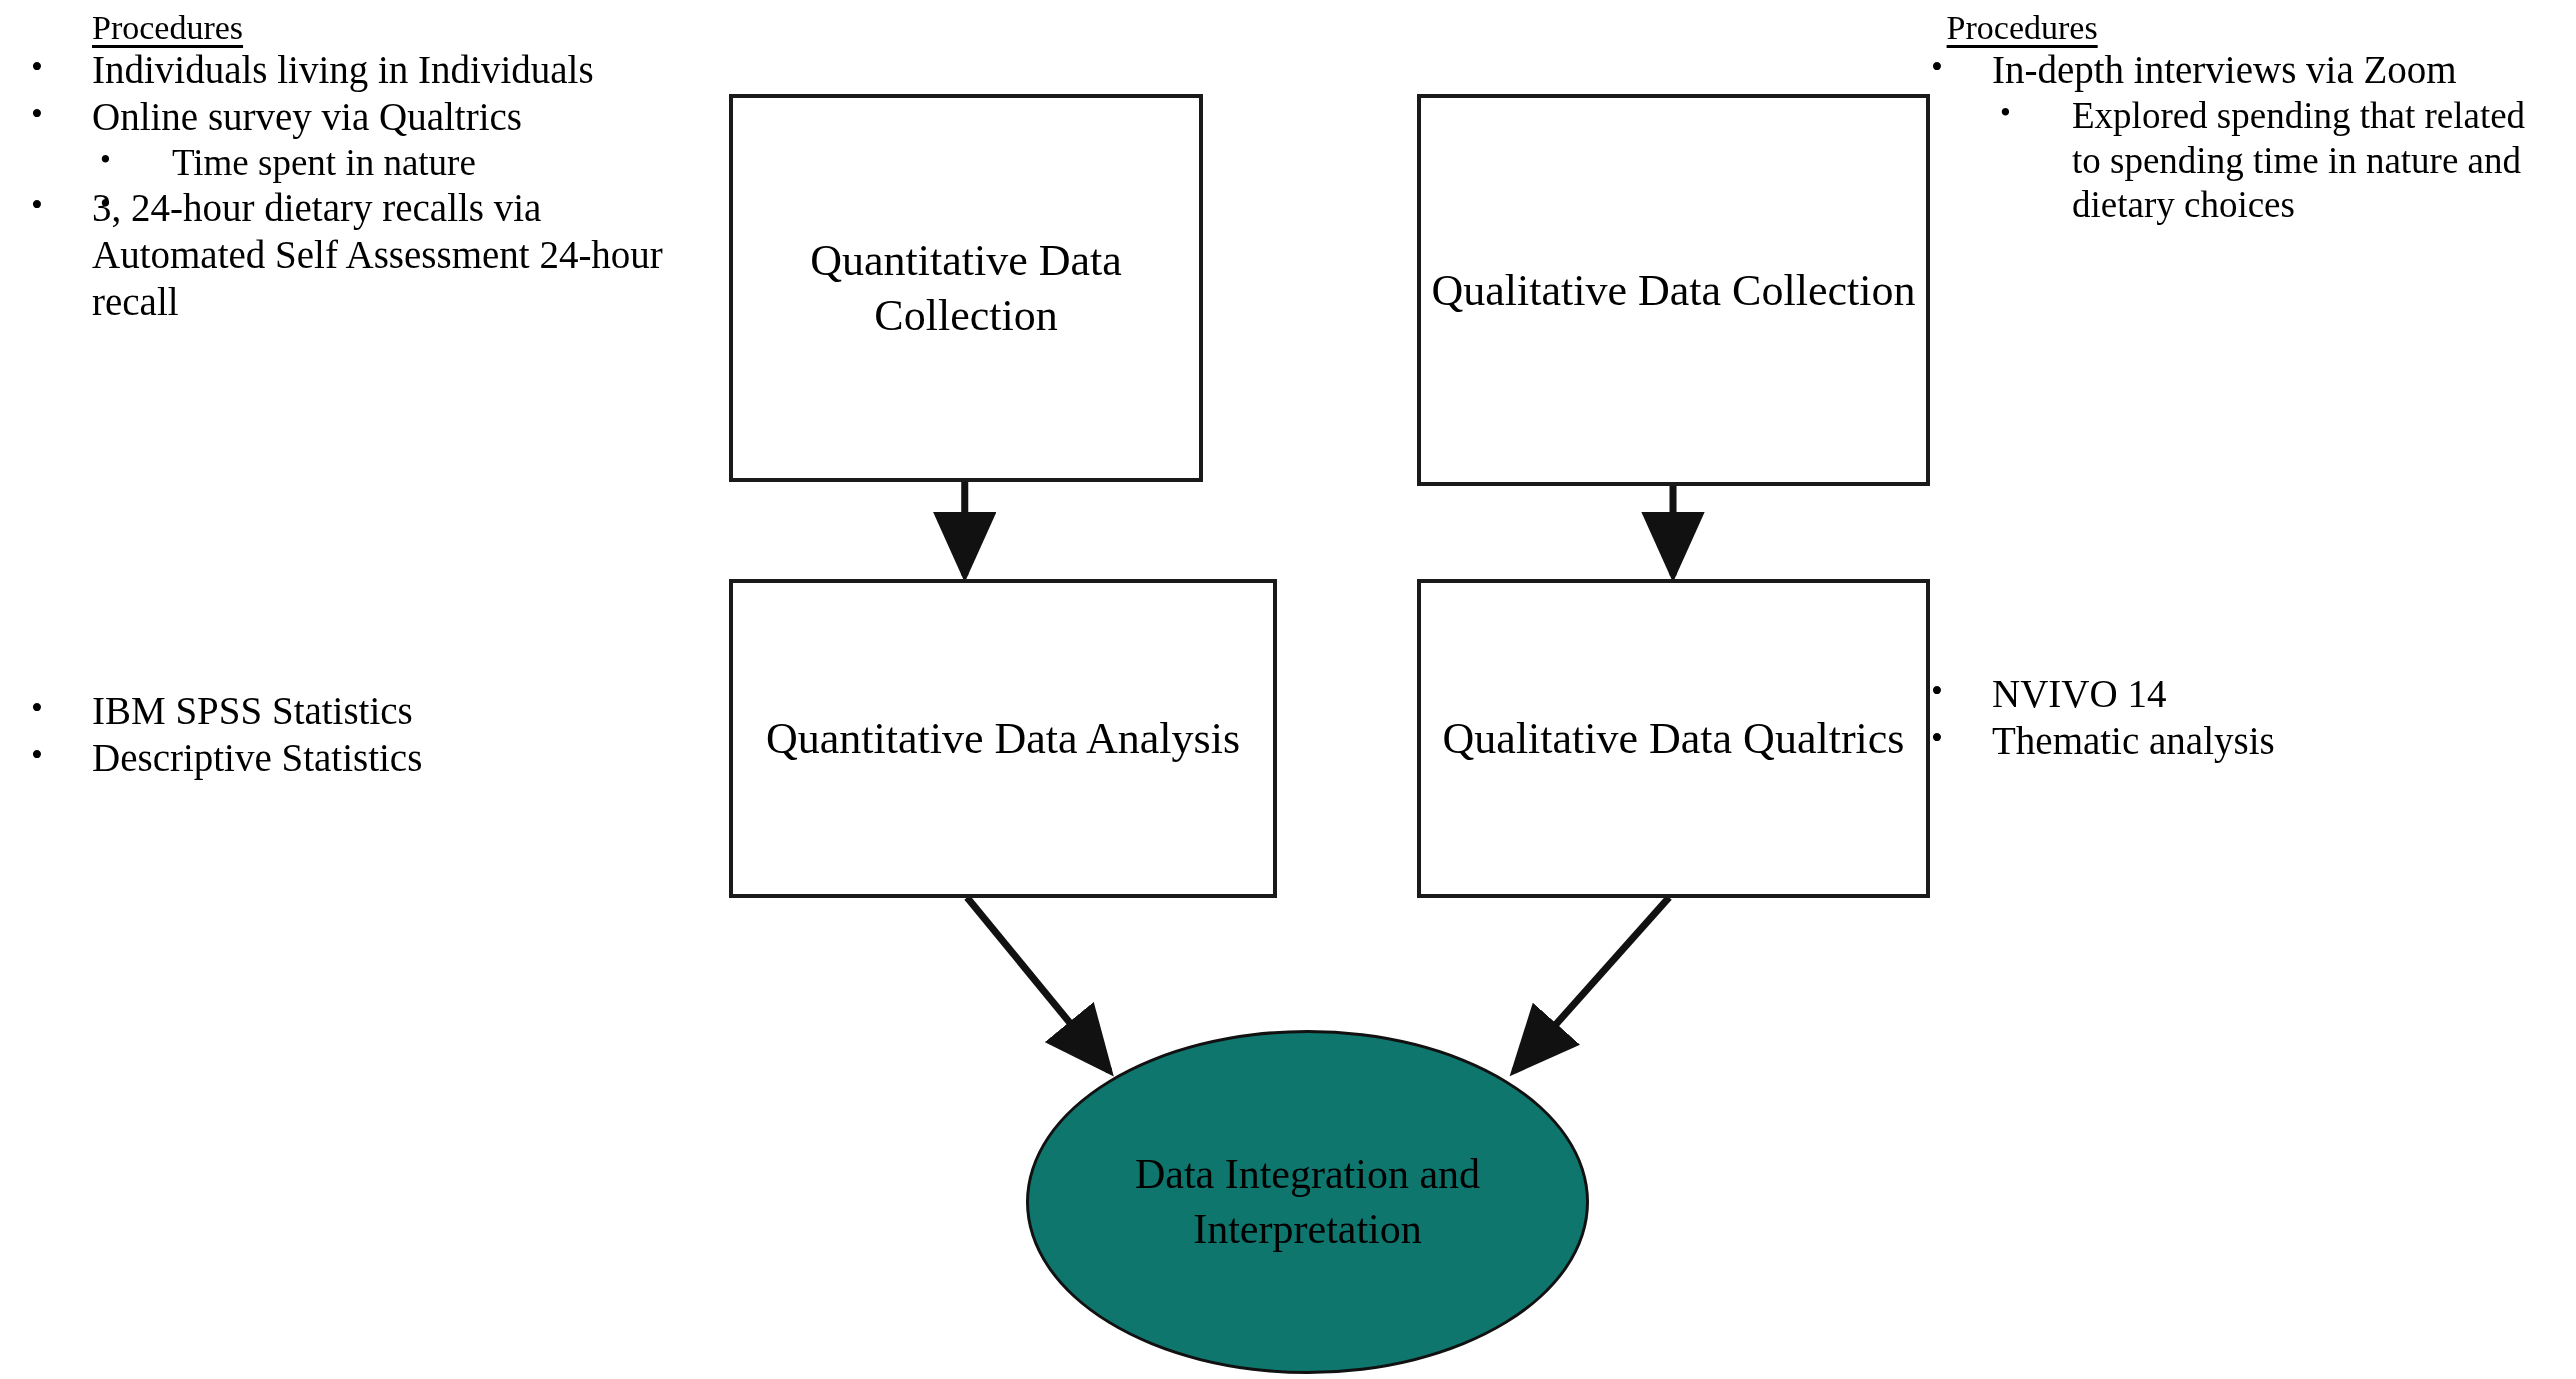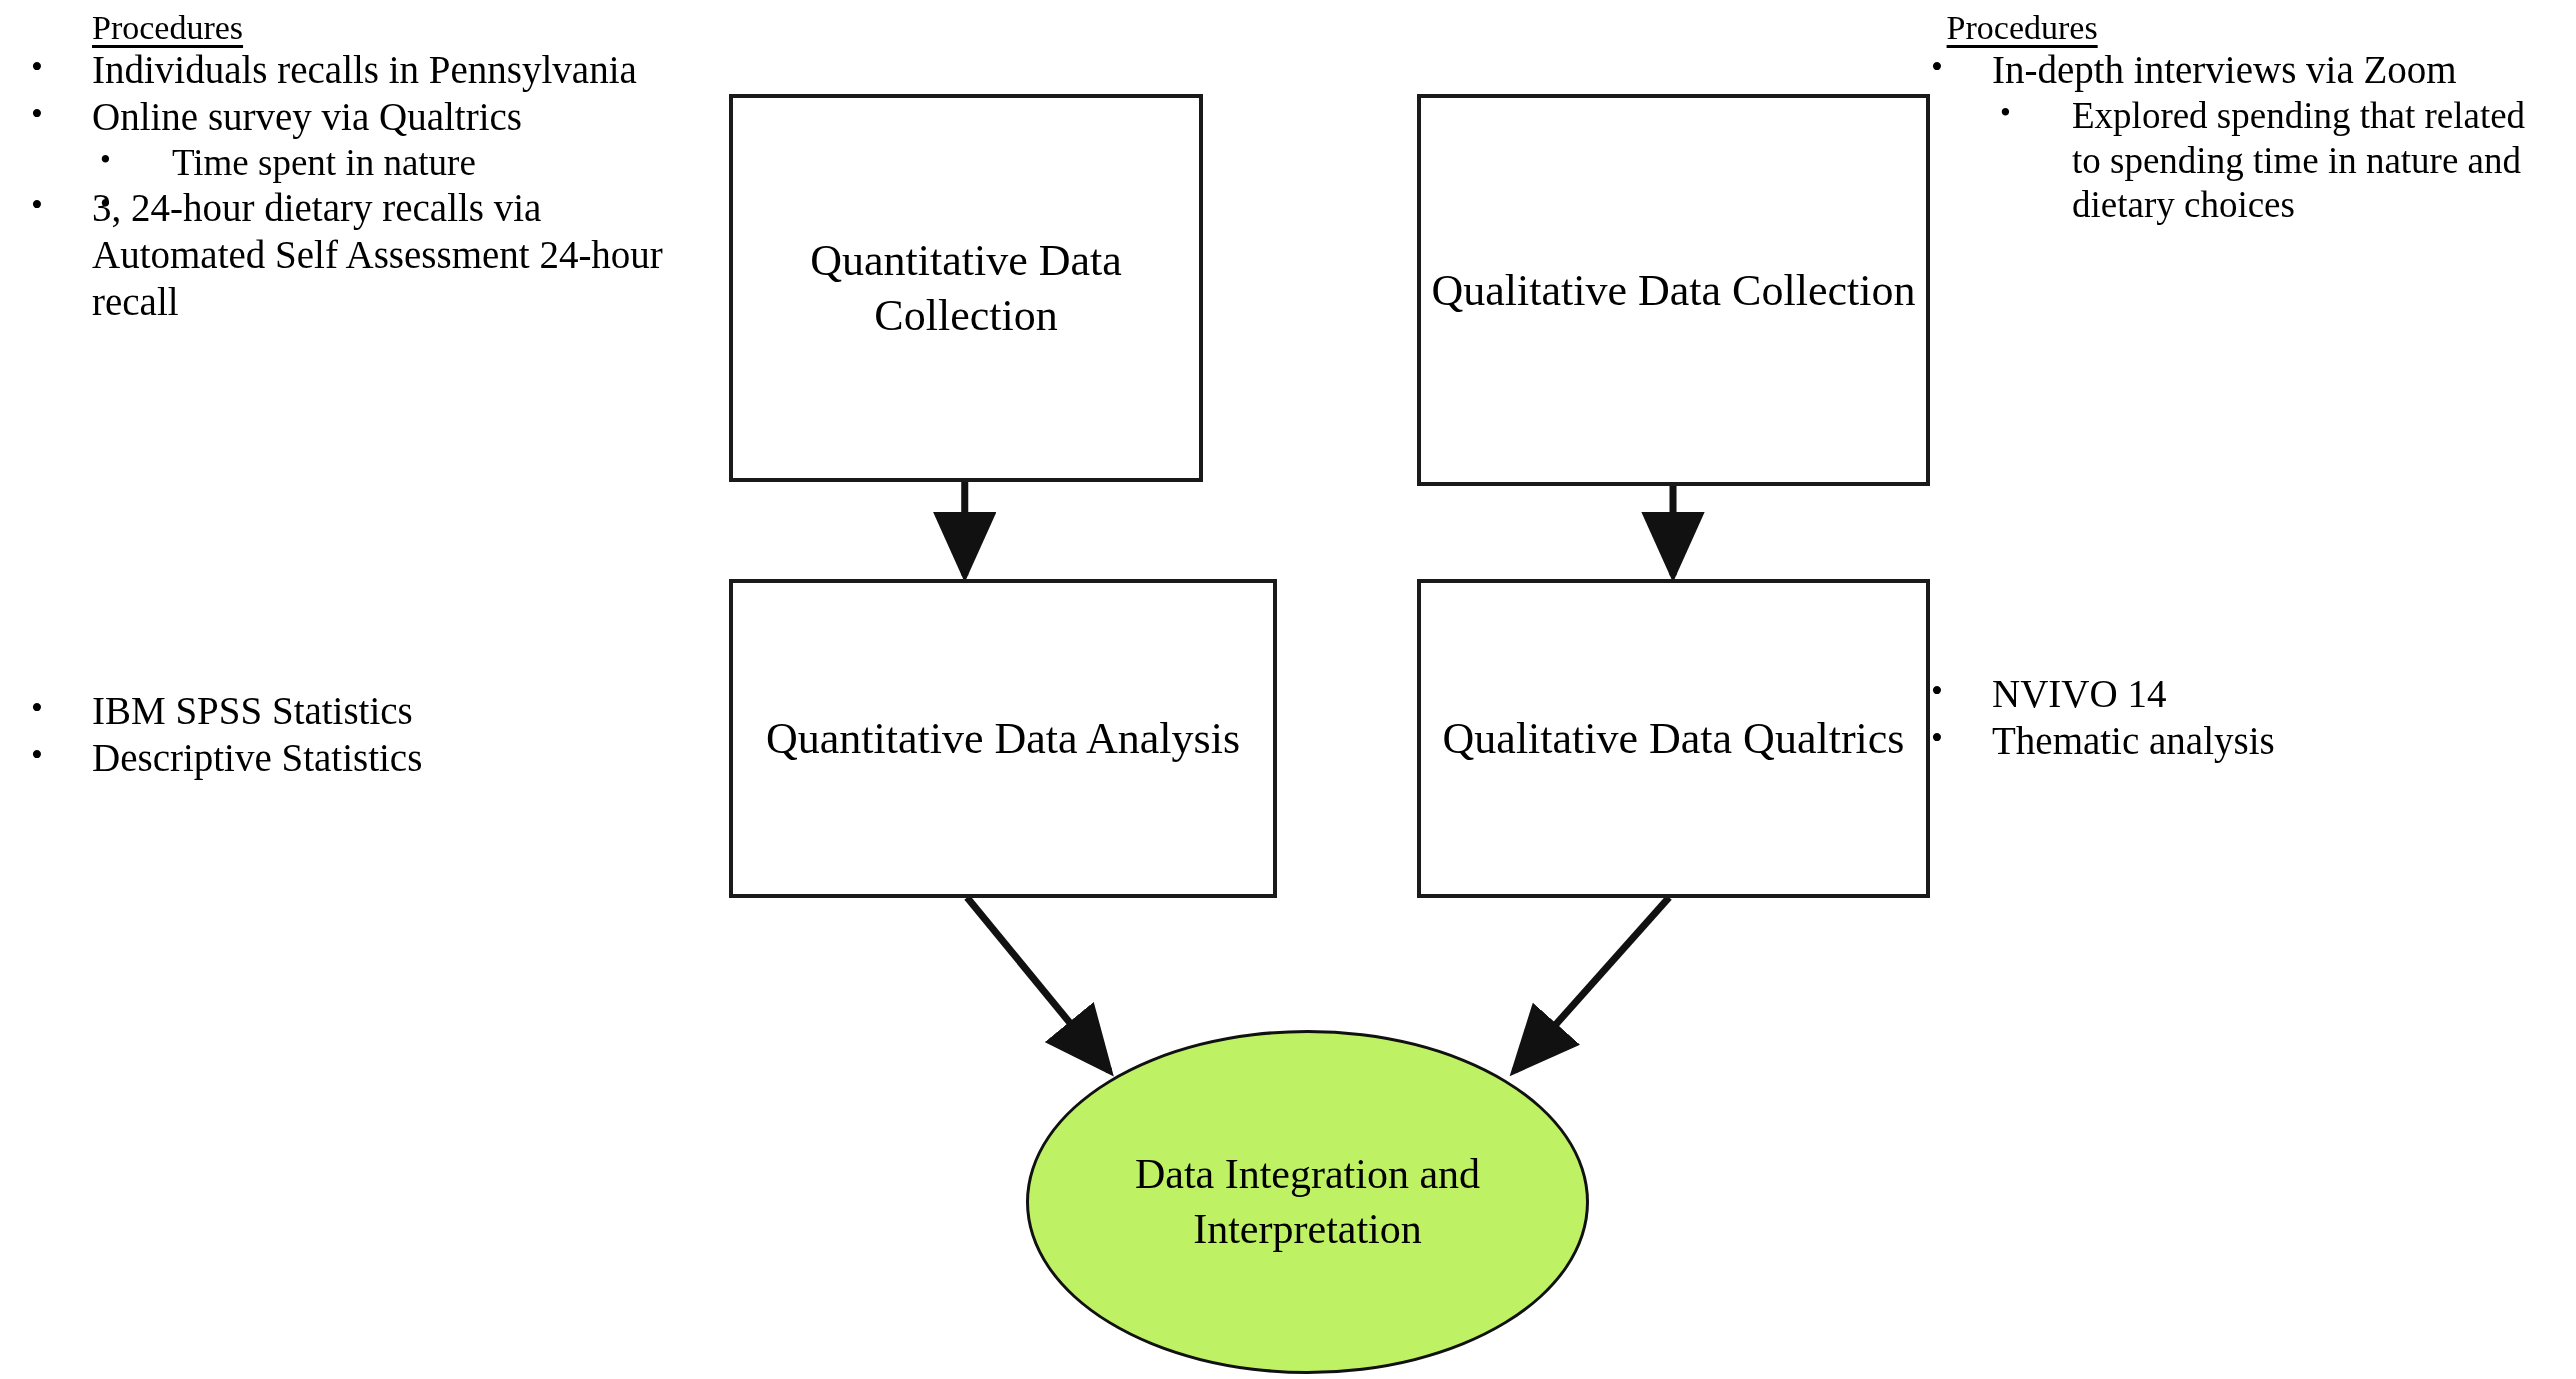--- a/index.html
+++ b/index.html
@@ -93,21 +93,21 @@
   #box-quant-collect { left: 729px;  top: 94px; width: 474px; height: 388px; }
   #box-qual-collect  { left: 1417px; top: 94px; width: 513px; height: 392px; }
   #box-quant-analyze { left: 729px;  top: 579px; width: 548px; height: 319px; }
   #box-qual-analyze  { left: 1417px; top: 579px; width: 513px; height: 319px; }
 
   .node-ellipse {
     position: absolute;
     box-sizing: border-box;
     border: 3.9px solid #111111;
     border-radius: 50%;
-    background: #bef264;
+    background: #0f766e;
     display: flex;
     align-items: center;
     justify-content: center;
     text-align: center;
   }
   #ellipse-integration { left: 1026px; top: 1030px; width: 563px; height: 344px; }
   #ellipse-integration .node-label { font-size: 42px; line-height: 1.30; }
 </style>
 </head>
 <body>
@@ -144,21 +144,21 @@
 
   <div class="node-ellipse" id="ellipse-integration">
     <span class="node-label">Data Integration and Interpretation</span>
   </div>
 
   <div class="panel" id="panel-left-top">
     <div class="panel-heading">Procedures</div>
     <ul class="bullet-list">
         <li class="bullet-item lvl1">
           <span class="bullet-glyph">•</span>
-          <span class="bullet-text">Individuals recalls in Pennsylvania</span>
+          <span class="bullet-text">Individuals living in Individuals</span>
         </li>
         <li class="bullet-item lvl1">
           <span class="bullet-glyph">•</span>
           <span class="bullet-text">Online survey via Qualtrics</span>
         </li>
         <li class="bullet-item lvl2">
           <span class="bullet-glyph">•</span>
           <span class="bullet-text">Time spent in nature</span>
         </li>
         <li class="bullet-item lvl2">

